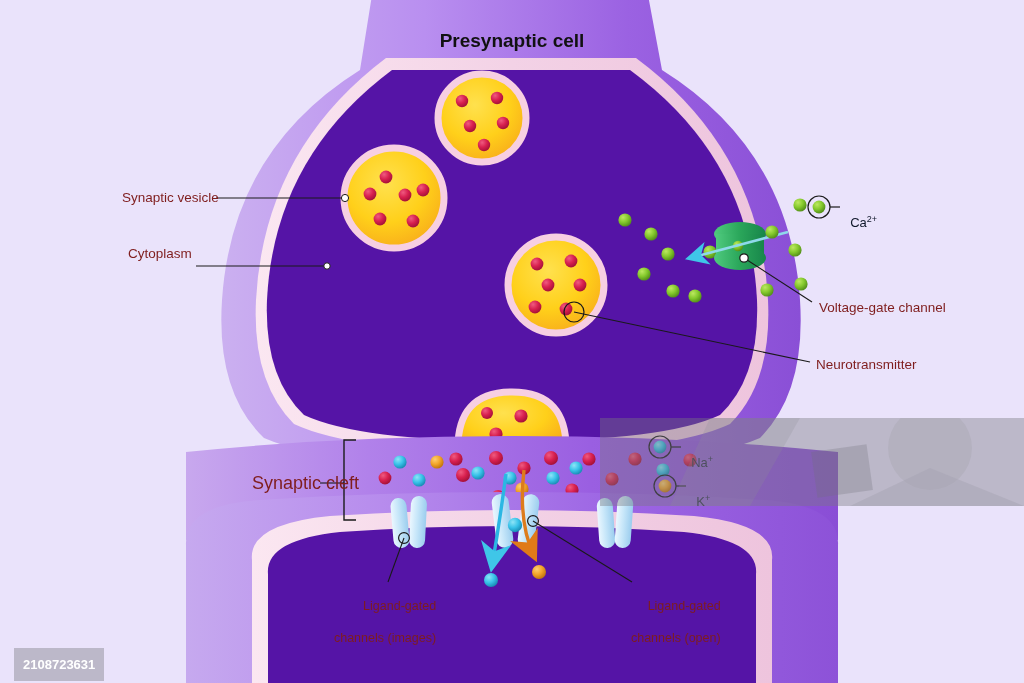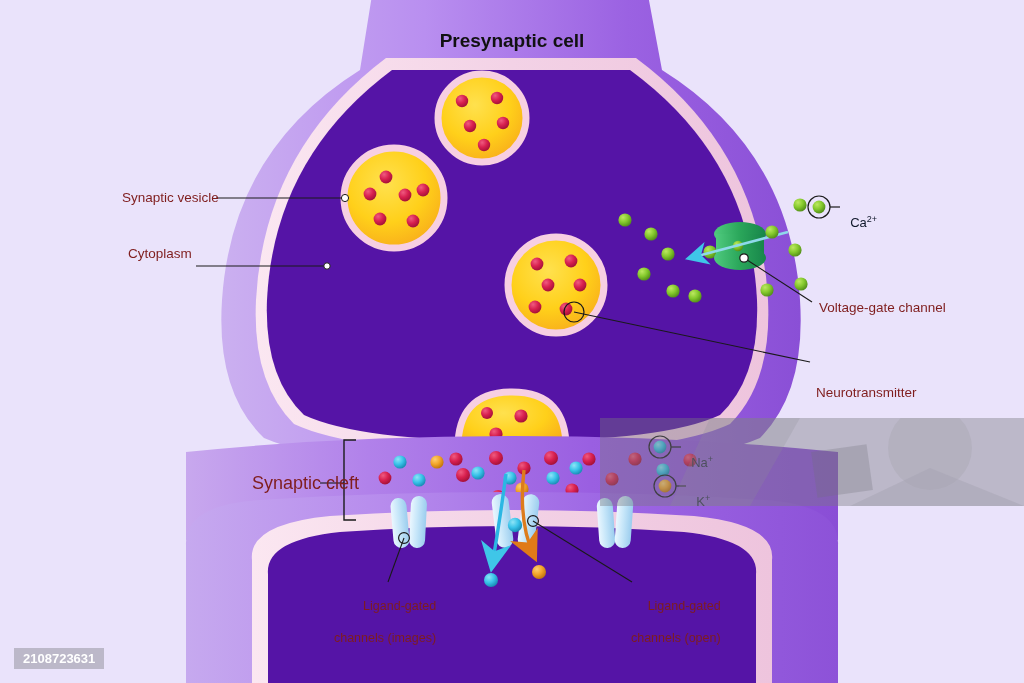--- a/index.html
+++ b/index.html
@@ -51,21 +51,21 @@
   #getty sup{font-size:9px;vertical-align:super;}
   #credit{
     position:absolute;left:628px;top:460px;
     font-size:20px;font-weight:bold;color:#ffffff;
     font-family:"Liberation Sans", sans-serif;white-space:pre;
   }
   #idbadge{
     position:absolute;left:14px;top:648px;
     background:rgba(150,150,160,.55);
     color:#ffffff;font-size:13px;font-weight:bold;
-    padding:3px 9px;
+    padding:9px 9px;
     font-family:"Liberation Sans", sans-serif;
   }
 </style>
 </head>
 <body style="background: rgb(234, 227, 251);">
 
 <div id="stage">
 
 <svg width="1024" height="683" viewBox="0 0 1024 683" xmlns="http://www.w3.org/2000/svg">
   <defs>
@@ -302,21 +302,21 @@
     <circle cx="665" cy="486" r="6.4" fill="url(#gK)"></circle>
     <line x1="676" y1="486" x2="686" y2="486" stroke="#1a1a1a" stroke-width="1.2"></line>
   </g>
 </svg>
 
 <div class="celltitle" id="pre-title">Presynaptic cell</div>
 
 <div class="lbl" style="left:122px;top:190px;">Synaptic vesicle</div>
 <div class="lbl" style="left:128px;top:246px;">Cytoplasm</div>
 <div class="lbl" style="left:819px;top:300px;">Voltage-gate channel</div>
-<div class="lbl" style="left:816px;top:357px;margin-top:28px;">Neurotransmitter</div>
+<div class="lbl" style="left:816px;top:357px;">Neurotransmitter</div>
 <div class="lbl" style="left:252px;top:476px;font-size:18px;">Synaptic cleft</div>
 
 <div class="lbl two" style="left:327px;top:582px;font-size:12.5px;">
   <span>Ligand-gated</span><br>
   <span>channels (images)</span>
 </div>
 <div class="lbl two" style="left:624px;top:582px;font-size:12.5px;">
   <span>Ligand-gated</span><br>
   <span>channels (open)</span>
 </div>

